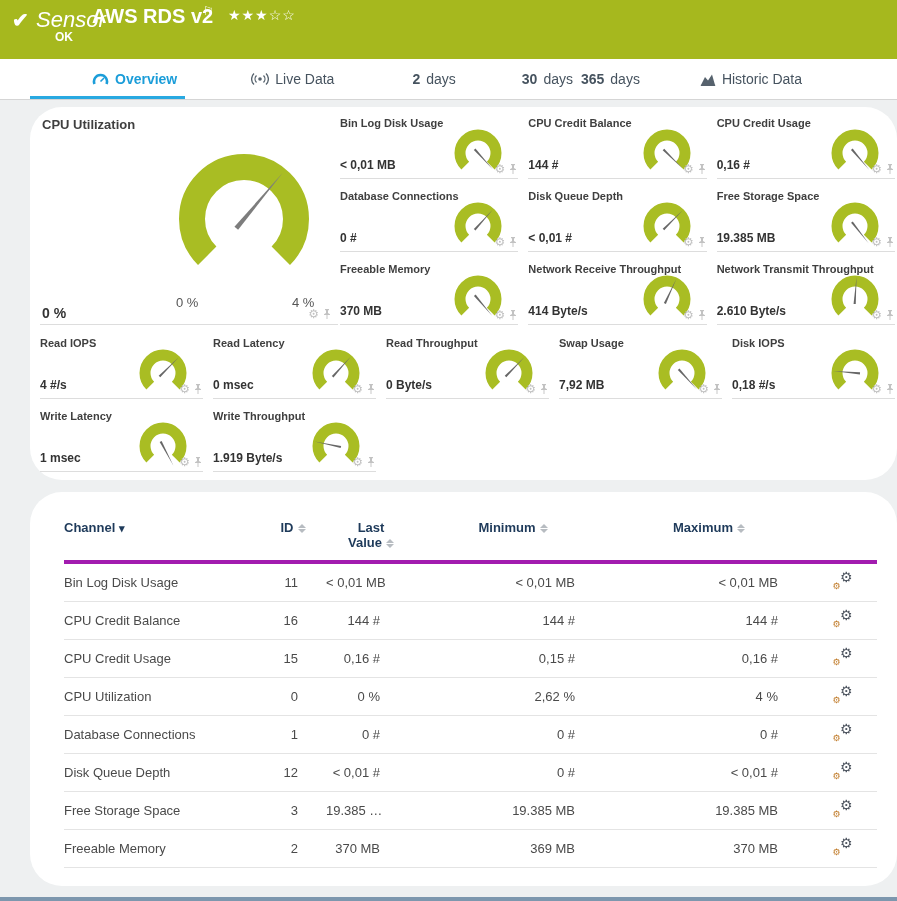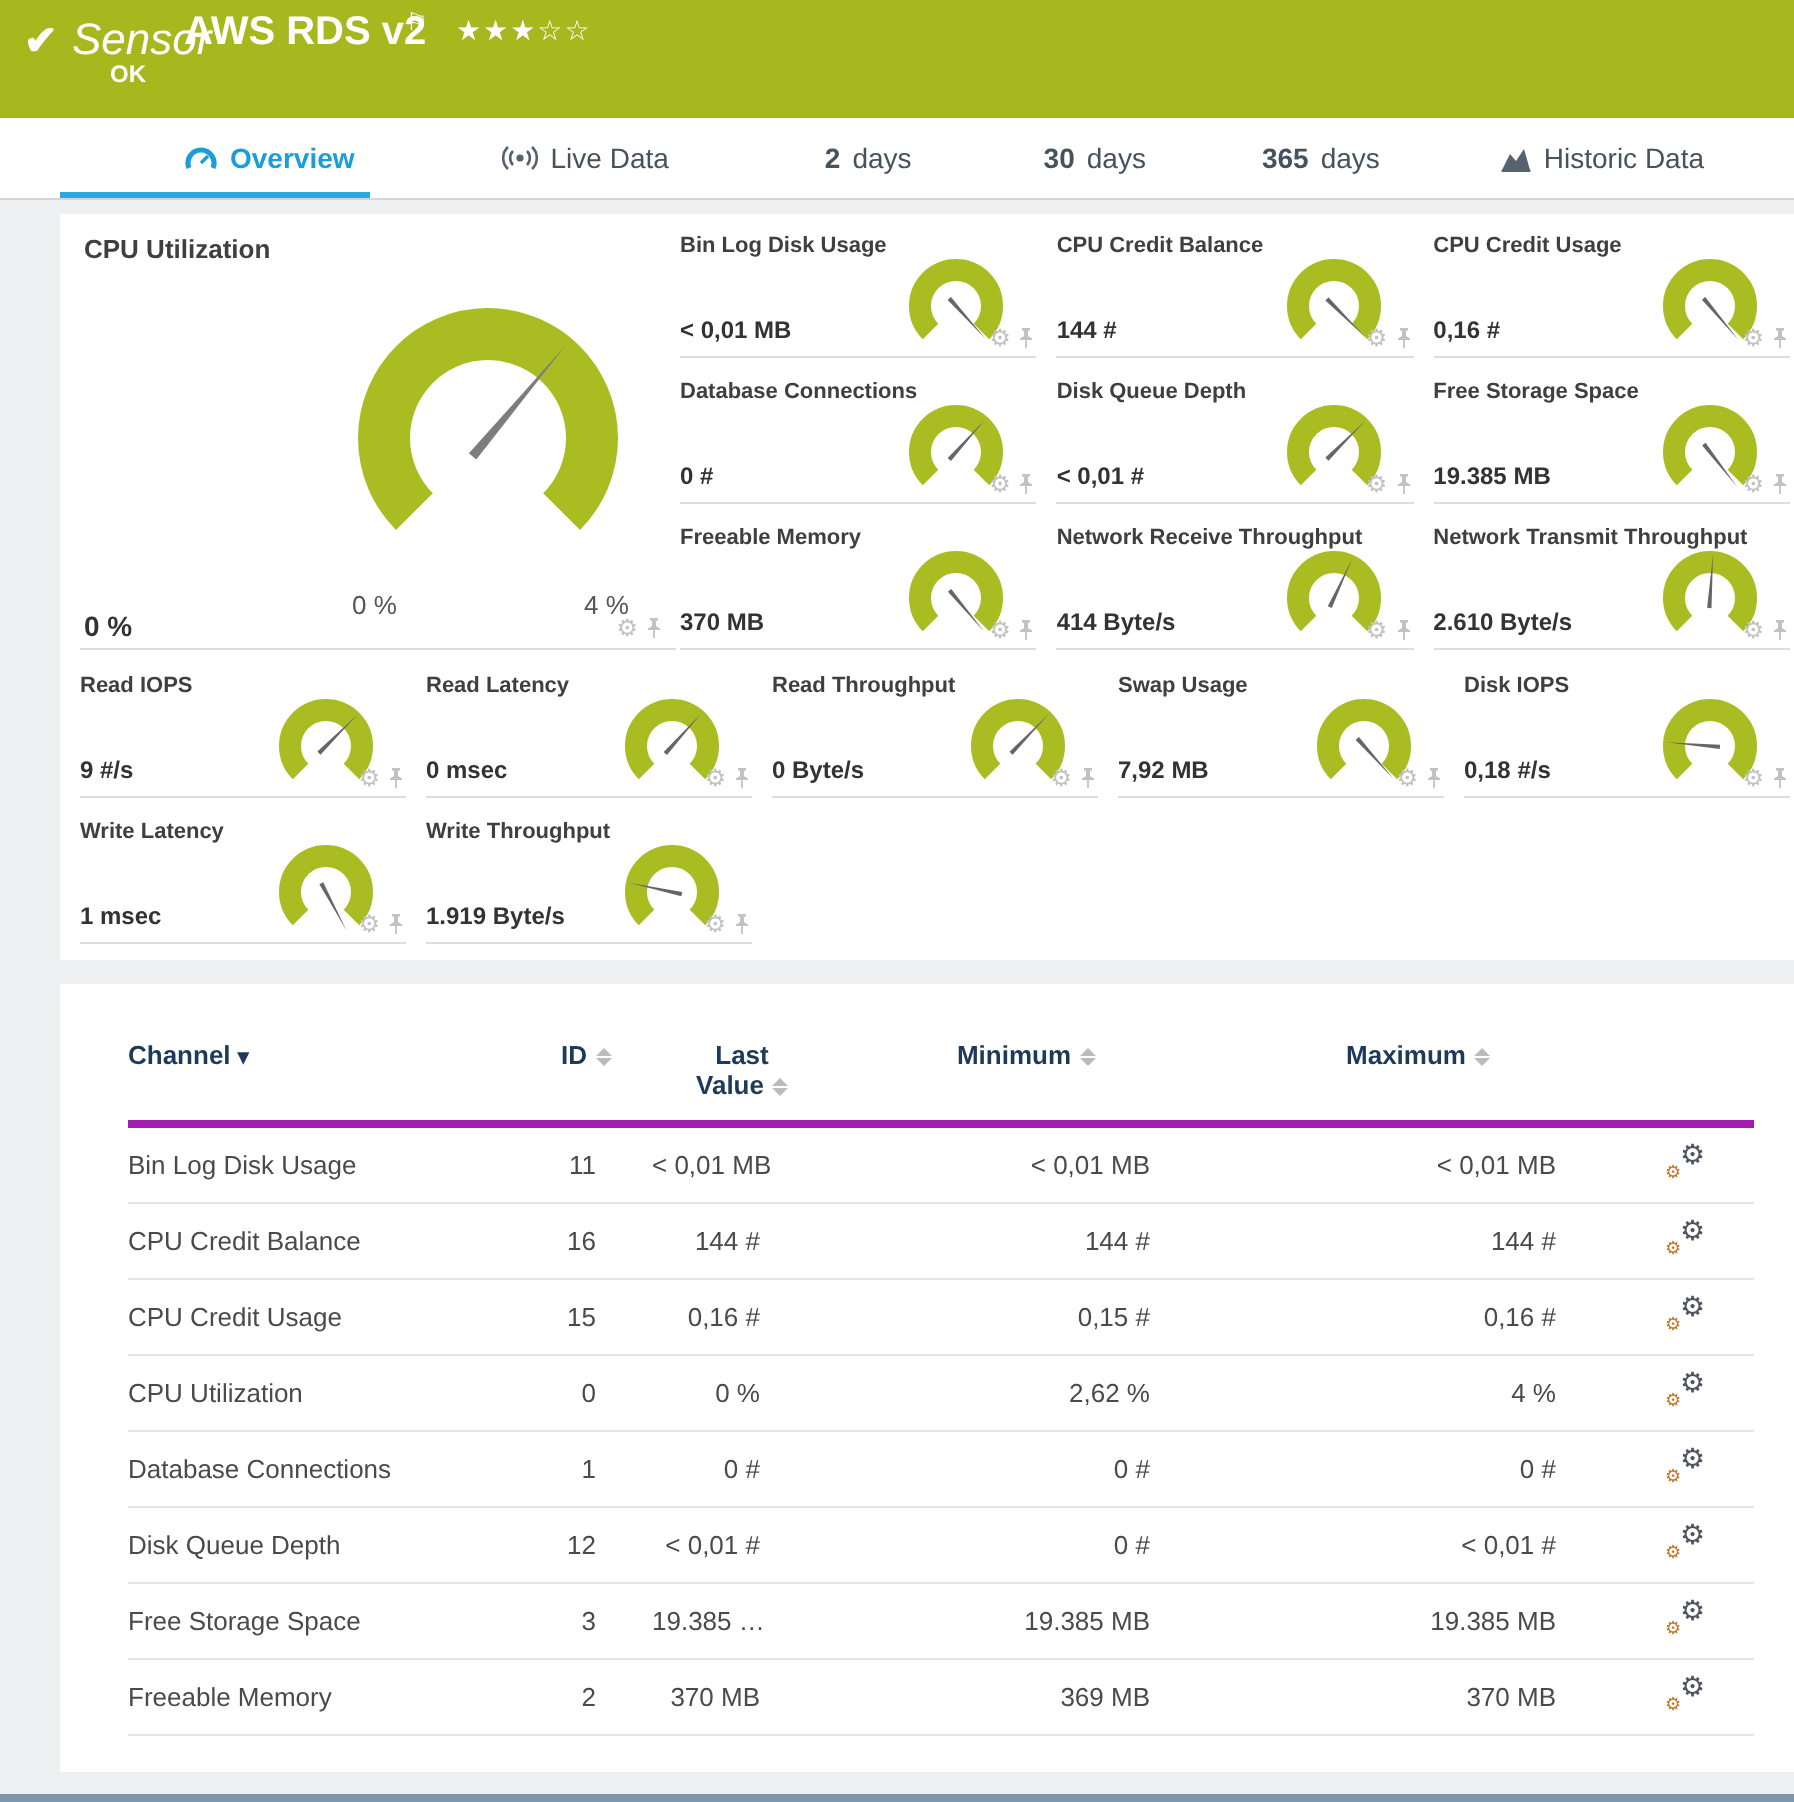--- a/index.html
+++ b/index.html
@@ -24,26 +24,26 @@
   .tab { display:flex; align-items:center; gap:6px; position:relative; height:100%;
          padding:0 4px; cursor:pointer; white-space:nowrap; }
   .tab .tabnum { font-weight:bold; }
   .tab.active { color:#1b9dd9; font-weight:bold; }
   .tab.active::after { content:""; position:absolute; left:-58px; right:-4px; bottom:0;
                        height:3px; background:#29a9e1; }
   .t-overview { margin-left:88px; }
   .t-live  { margin-left:66px; }
   .t-2d    { margin-left:70px; }
   .t-30d   { margin-left:58px; }
-  .t-365d  { margin-left:50px; }
+  .t-365d  { }
   .t-hist  { margin-left:52px; }
   .tabicon { display:inline-flex; }
 
   
-  .panel { background:#fff; margin-left:30px; position:relative; }
+  .panel { background:#fff; margin-left:30px; position:relative;border-radius:32px; }
   .panel-gauges { margin-top:7px; height:373px; }
   .panel-table  { margin-top:12px; height:394px; overflow:hidden; }
 
   
   .big-tile { position:absolute; left:10px; top:6px; width:298px; height:212px;
               border-bottom:1px solid #ddd; }
   .tile-title { font-size:12px; font-weight:bold; color:#3f3f3f; }
   .big-tile .tile-title { position:absolute; left:2px; top:4px; font-size:13px; }
   .big-gauge-svg { position:absolute; left:116px; top:26px; }
   .big-scale-min { position:absolute; left:136px; top:182px; font-size:13px; color:#555; }
@@ -315,21 +315,21 @@
   </div>
 </div>
 
   <div class="grid5">
   <div class="tile">
     <div class="tile-title">Read IOPS</div>
     <svg class="tile-gauge-svg" width="56" height="50" viewBox="0 0 56 50">
       <path d="M15.27 42.73 A18 18 0 1 1 40.73 42.73" fill="none" stroke="#a9bd23" stroke-width="11"></path>
       <polygon points="26.9,35 29.1,35 28,8" fill="#666" transform="rotate(45 28 30)"></polygon>
     </svg>
-    <div class="tile-value">9 #/s</div>
+    <div class="tile-value">4 #/s</div>
     <span class="tile-icons">
       <span class="mini-gear">⚙</span>
       <svg width="10" height="12" viewBox="0 0 10 12">
             <path d="M3 1h4v1l-1 .6V5l2 1.2V7H2V6.2L4 5V2.6L3 2z" fill="#c2c2c2"></path>
             <rect x="4.55" y="7" width="0.9" height="4" fill="#c2c2c2"></rect>
           </svg>
     </span>
   </div>
 
   <div class="tile">

